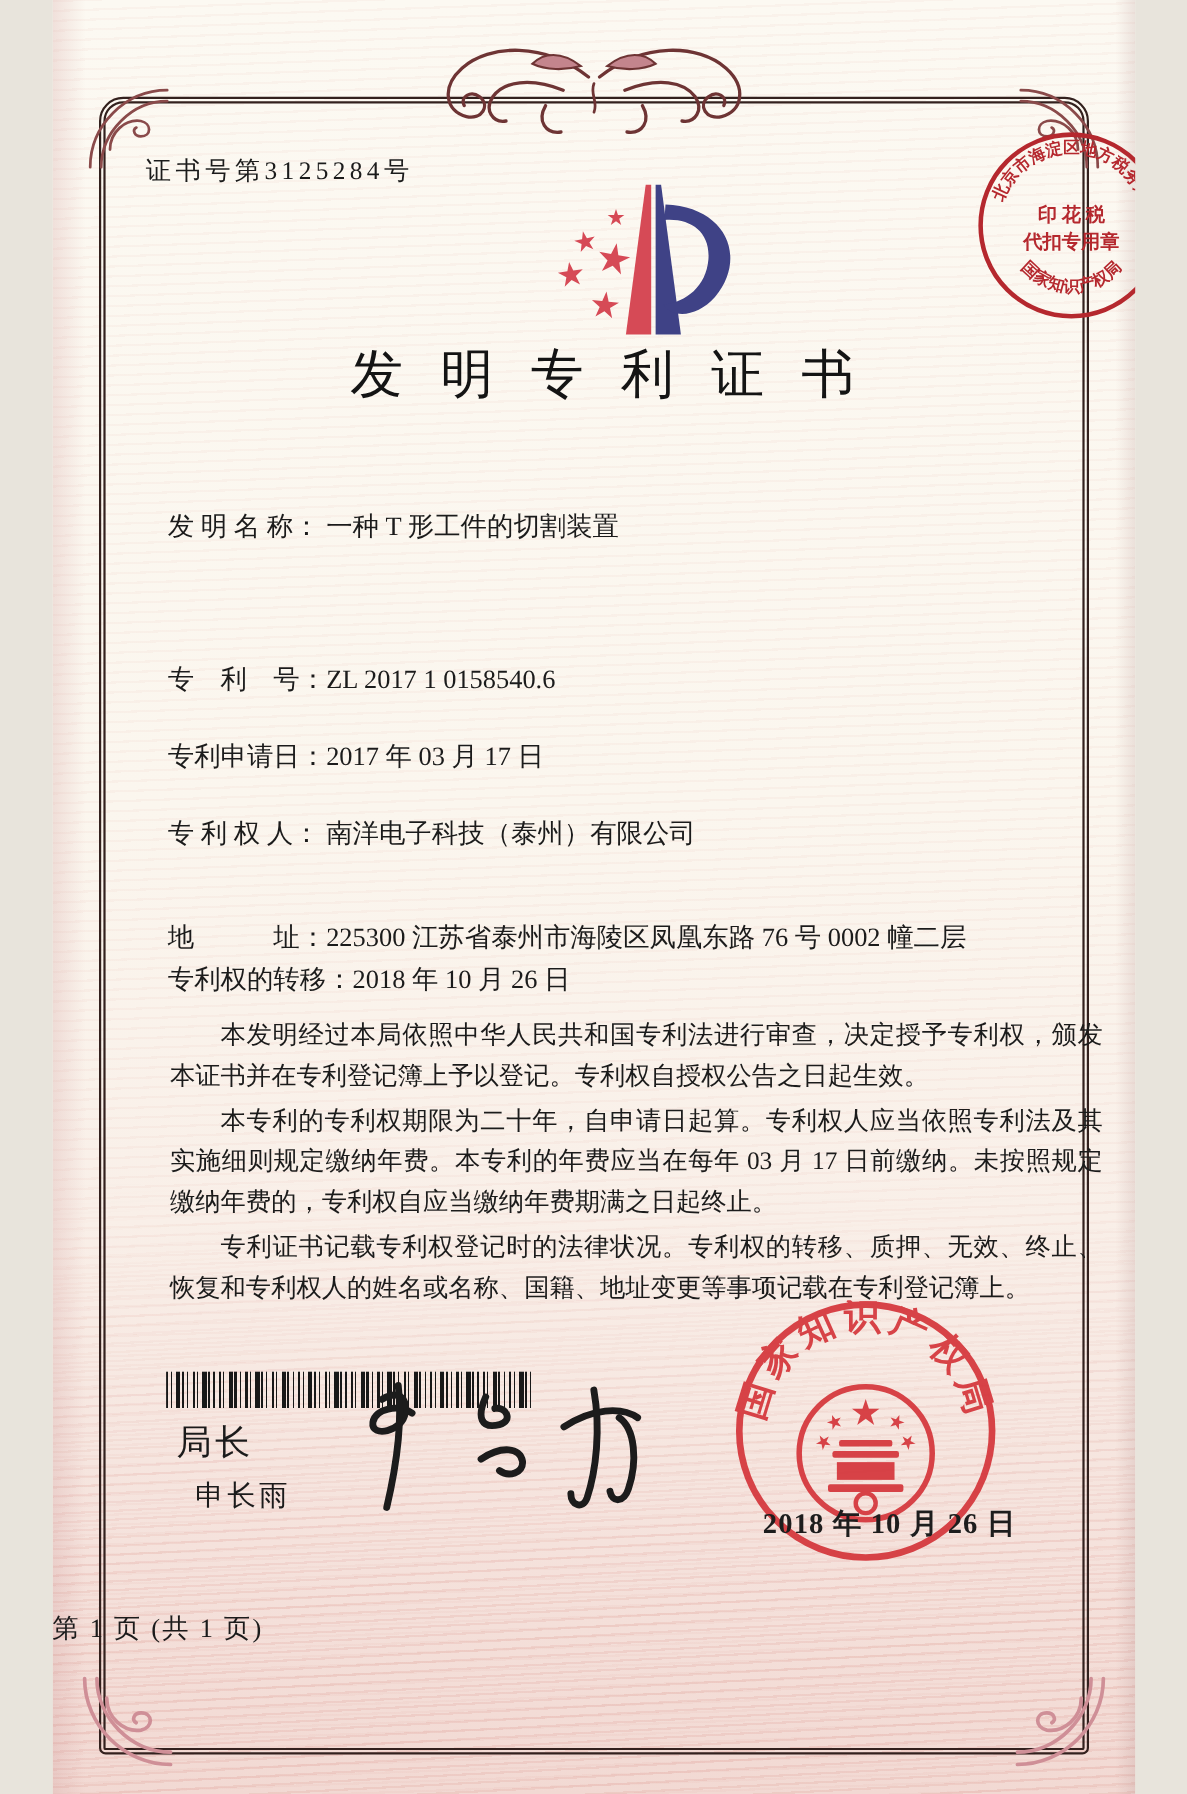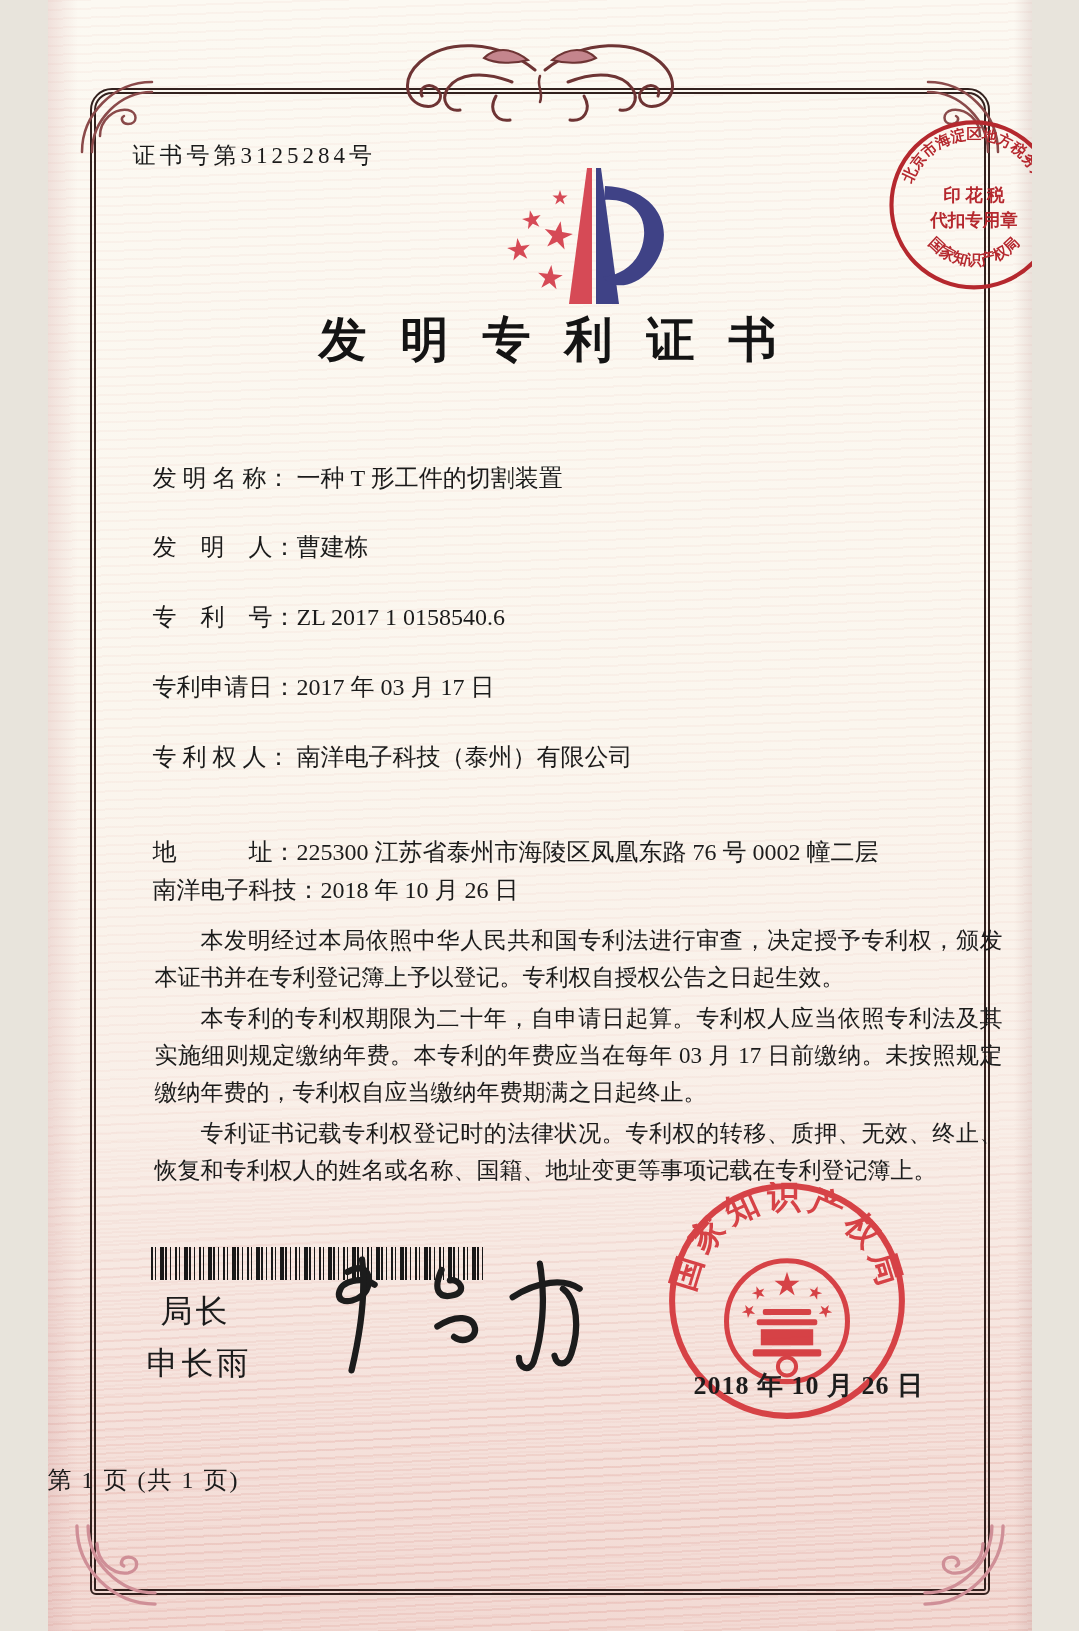--- a/index.html
+++ b/index.html
@@ -24,40 +24,40 @@
   .corner.tl{left:26px;top:74px;}
   .corner.tr{right:26px;top:74px;transform:scaleX(-1);}
   .corner.bl{left:20px;bottom:18px;transform:scaleY(-1);}
   .corner.br{right:20px;bottom:18px;transform:scale(-1,-1);}
 
   .cert-no{position:absolute;left:85px;top:140px;font-size:23px;letter-spacing:4px;}
   .logo{position:absolute;left:424px;top:156px;}
   .tax-stamp{position:absolute;left:828px;top:110px;}
 
   .doc-title{position:absolute;top:308px;left:0;right:0;text-align:center;
-    font-size:48px;font-weight:700;letter-spacing:34px;padding-left:50px;color:#141414;}
+    font-size:48px;font-weight:400;letter-spacing:34px;padding-left:50px;color:#141414;}
 
   .field-row{position:absolute;left:105px;width:880px;font-size:24px;white-space:nowrap;}
   .flabel{display:inline-block;min-width:144px;}
   .fvalue{display:inline-block;text-align:center;}
   .grant2{position:absolute;left:405px;top:0;}
 
   .paras{position:absolute;left:103px;top:918px;width:856px;font-size:23px;line-height:37px;
     text-align:justify;}
   .paras p{margin:4px;text-indent:2em;}
 
   .barcode{position:absolute;left:103px;top:1247px;width:332px;height:33px;
     background:repeating-linear-gradient(90deg,
       #181818 0 2px,transparent 2px 4px,
       #181818 4px 5px,transparent 5px 9px,
       #181818 9px 13px,transparent 13px 14px,
       #181818 14px 16px,transparent 16px 19px,
       #181818 19px 20px,transparent 20px 24px);}
   .director-title{position:absolute;left:113px;top:1290px;font-size:32px;letter-spacing:3px;}
-  .director-name{position:absolute;left:99px;top:1342px;font-size:32px;letter-spacing:3px;}
+  .director-name{position:absolute;left:130px;top:1342px;font-size:26px;letter-spacing:3px;}
   .signature{position:absolute;left:268px;top:1252px;}
   .seal{position:absolute;left:613px;top:1182px;}
   .seal-date{position:absolute;left:646px;top:1368px;font-size:26px;font-weight:600;
     letter-spacing:1px;color:#1d1d1d;z-index:5;}
   .footer{position:absolute;left:0;right:0;top:1464px;text-align:left;font-size:24px;letter-spacing:2px;}
 </style>
 </head>
 <body>
 
 <div class="page">
@@ -143,37 +143,34 @@
       <text x="95" y="88" text-anchor="middle" font-size="17" fill="#b5282e" font-weight="bold">印 花 税</text>
       <text x="95" y="112" text-anchor="middle" font-size="17" fill="#b5282e" font-weight="bold">代扣专用章</text>
     </g>
   </svg>
 
   <div class="doc-title">发明专利证书</div>
 
   <div class="field-row" style="top:462px">
     <span class="flabel">发 明 名 称：</span><span class="fvalue">一种 T 形工件的切割装置</span>
   </div>
-  <div class="field-row" style="top:531px">
-    <span class="flabel">发　明　人：</span><span class="fvalue">曹建栋</span>
-  </div>
   <div class="field-row" style="top:601px">
     <span class="flabel">专　利　号：</span><span class="fvalue">ZL 2017 1 0158540.6</span>
   </div>
   <div class="field-row" style="top:671px">
     <span class="flabel">专利申请日：</span><span class="fvalue">2017 年 03 月 17 日</span>
   </div>
   <div class="field-row" style="top:741px">
     <span class="flabel">专 利 权 人：</span><span class="fvalue">南洋电子科技（泰州）有限公司</span>
   </div>
   <div class="field-row" style="top:836px">
     <span class="flabel">地　　　址：</span><span class="fvalue">225300  江苏省泰州市海陵区凤凰东路 76 号 0002 幢二层</span>
   </div>
   <div class="field-row" style="top:874px">
-    <span class="flabel">南洋电子科技：</span><span class="fvalue">2018 年 10 月 26 日</span>
+    <span class="flabel">专利权的转移：</span><span class="fvalue">2018 年 10 月 26 日</span>
   </div>
 
   <div class="paras">
     <p>本发明经过本局依照中华人民共和国专利法进行审查，决定授予专利权，颁发本证书并在专利登记簿上予以登记。专利权自授权公告之日起生效。</p>
     <p>本专利的专利权期限为二十年，自申请日起算。专利权人应当依照专利法及其实施细则规定缴纳年费。本专利的年费应当在每年 03 月 17 日前缴纳。未按照规定缴纳年费的，专利权自应当缴纳年费期满之日起终止。</p>
     <p>专利证书记载专利权登记时的法律状况。专利权的转移、质押、无效、终止、恢复和专利权人的姓名或名称、国籍、地址变更等事项记载在专利登记簿上。</p>
   </div>
 
   <div class="barcode"></div>
 

